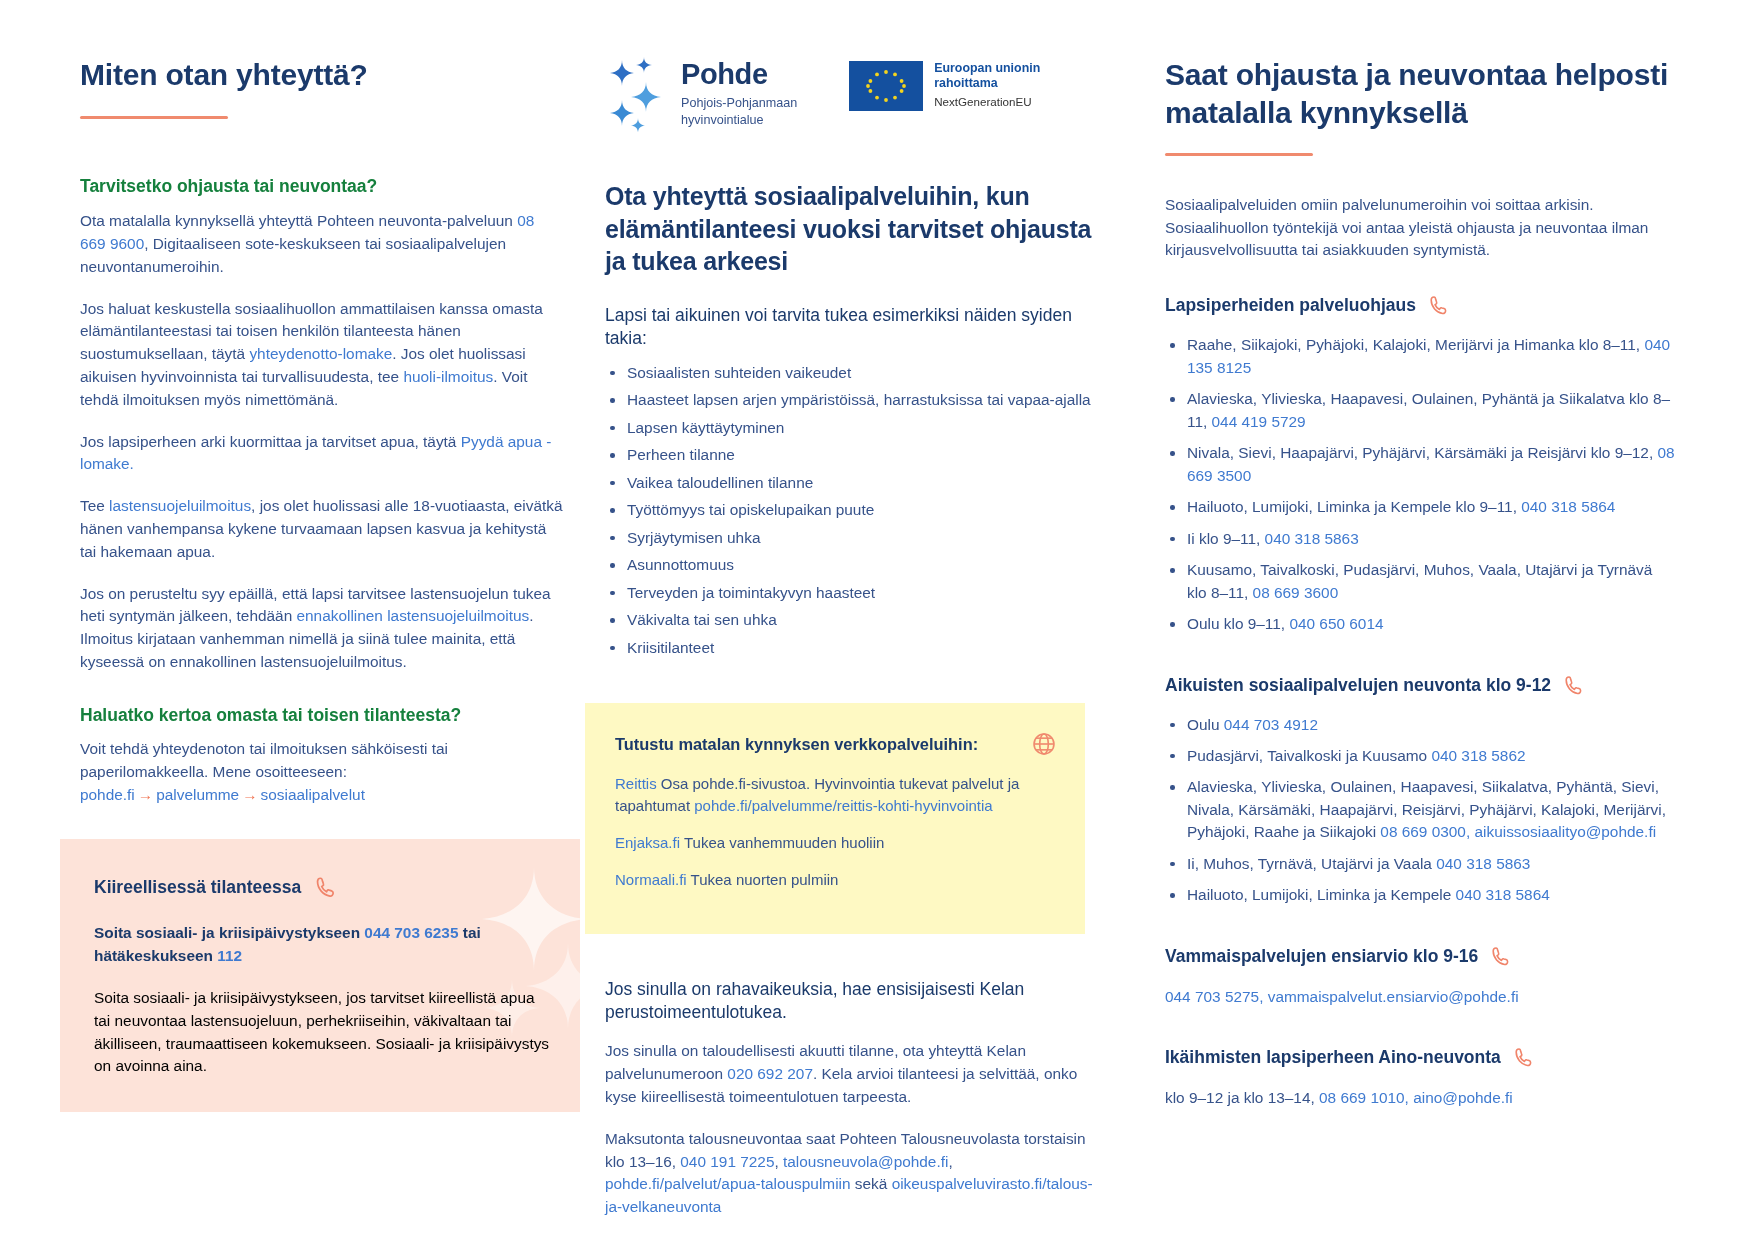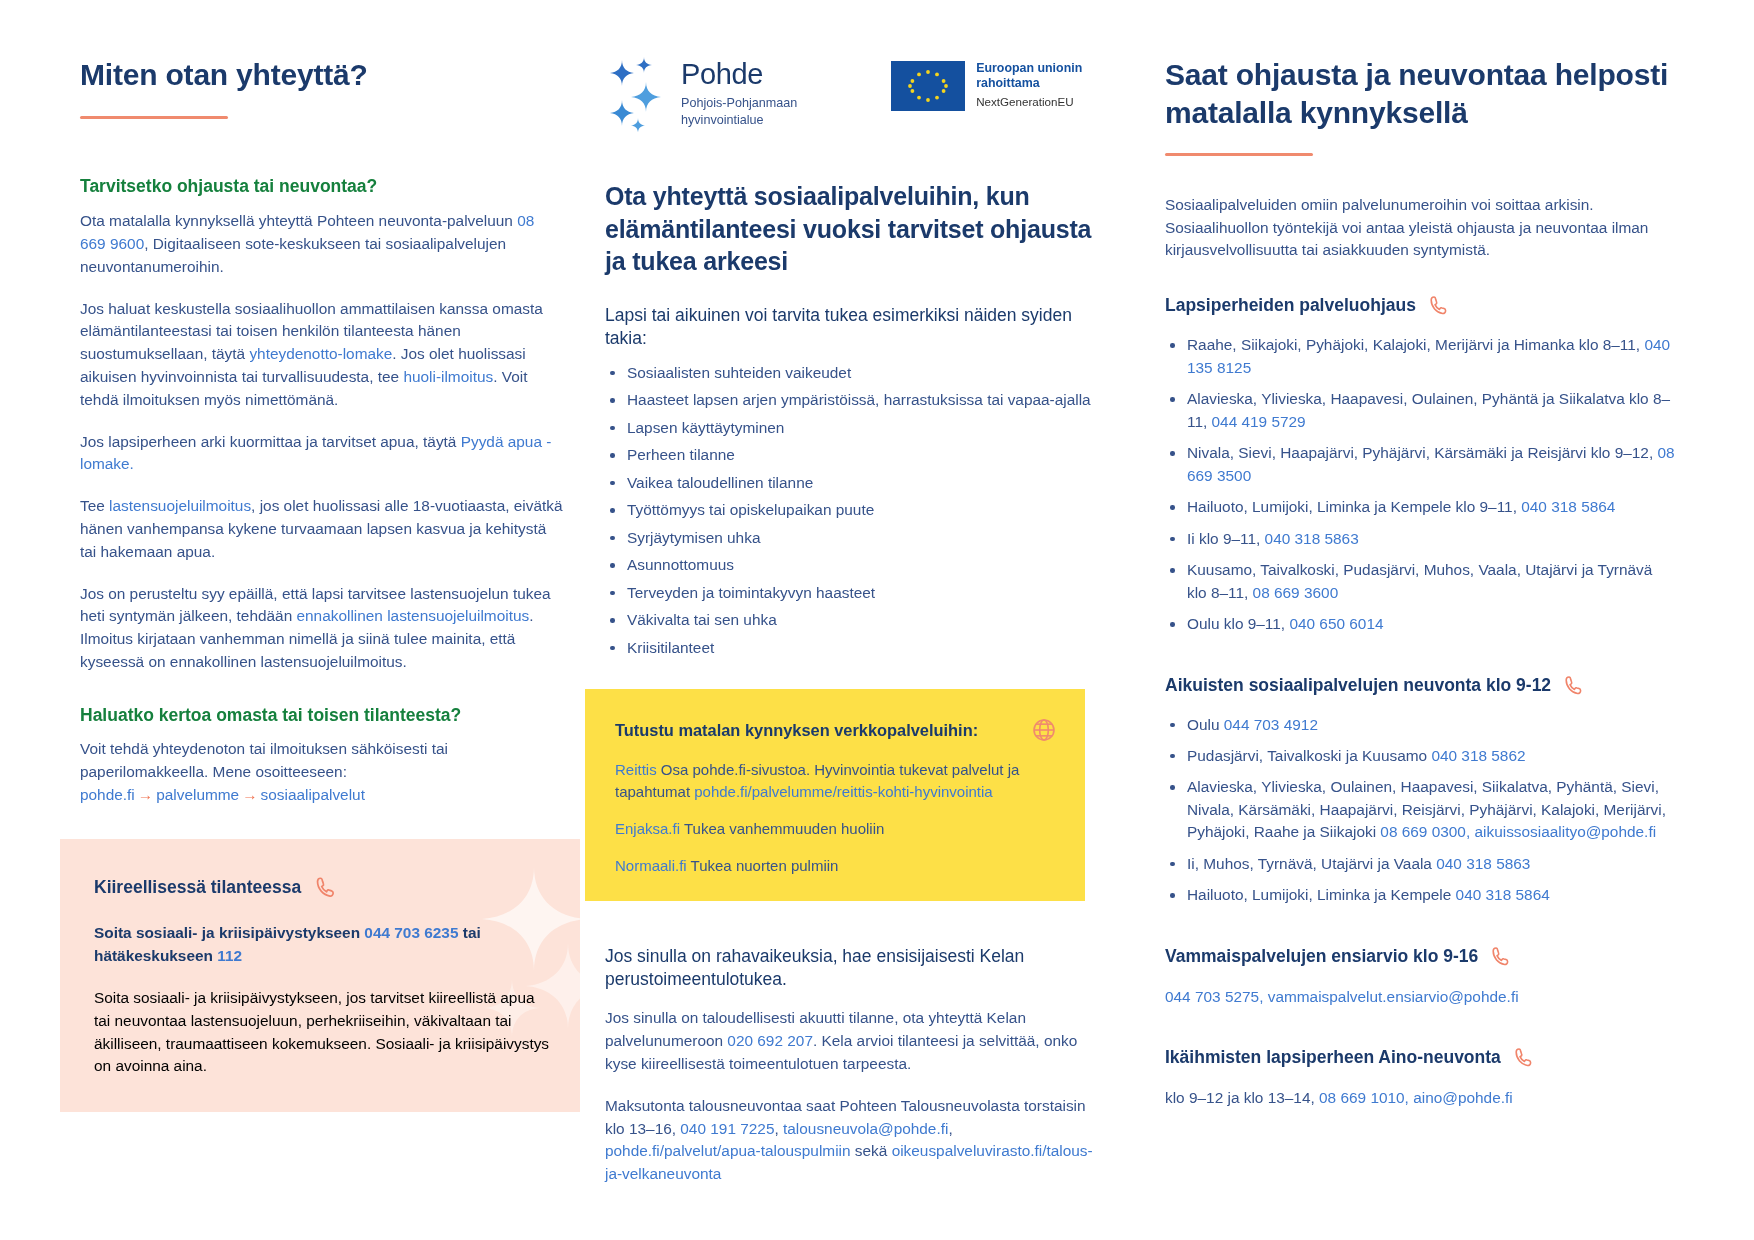--- a/index.html
+++ b/index.html
@@ -157,59 +157,59 @@
     display: flex;
     align-items: flex-start;
     gap: 0;
     margin-bottom: 46px;
     height: 78px;
   }
   .pohde-logo { display: flex; align-items: center; gap: 14px; }
   .pohde-mark { width: 62px; height: 76px; flex: none; }
   .pohde-word {
     font-size: 29px;
-    font-weight: normal;
+    font-weight: bold;
     color: #1b3a6b;
     line-height: 1;
     letter-spacing: -0.4px;
     margin-bottom: 6px;
   }
   .pohde-sub {
     font-size: 12.6px;
     line-height: 1.28;
     color: #36528a;
   }
   .eu-logo {
     display: flex;
     align-items: flex-start;
     gap: 11px;
-    margin-left: 94px;
+    margin-left: 52px;
     margin-top: 5px;
   }
   .eu-flag {
     width: 74px; height: 50px;
     background: #14509f;
     flex: none;
     position: relative;
   }
   .eu-text-a {
     font-size: 12.4px; font-weight: bold; color: #14509f;
     line-height: 1.2;
   }
   .eu-text-b {
     font-size: 11.6px; color: #333; line-height: 1.2; margin-top: 4px;
   }
 
   
   .lav-card {
     position: relative;
-    background: #fde047;
+    background: #fef9c3;
     margin-left: -20px;
-    margin-top: 30px;
-    padding: 28px 28px 24px 30px;
+    margin-top: 44px;
+    padding: 28px 28px 43px 30px;
     width: 500px;
     box-sizing: border-box;
   }
   .lav-card h3 {
     display: flex; align-items: center; justify-content: space-between;
     font-size: 16.4px; font-weight: bold; color: #1b3a6b;
     margin: 0 0 16px 0;
   }
   .lav-card p {
     font-size: 15px; line-height: 1.47; color: #36528a; margin: 0 0 15px 0;

